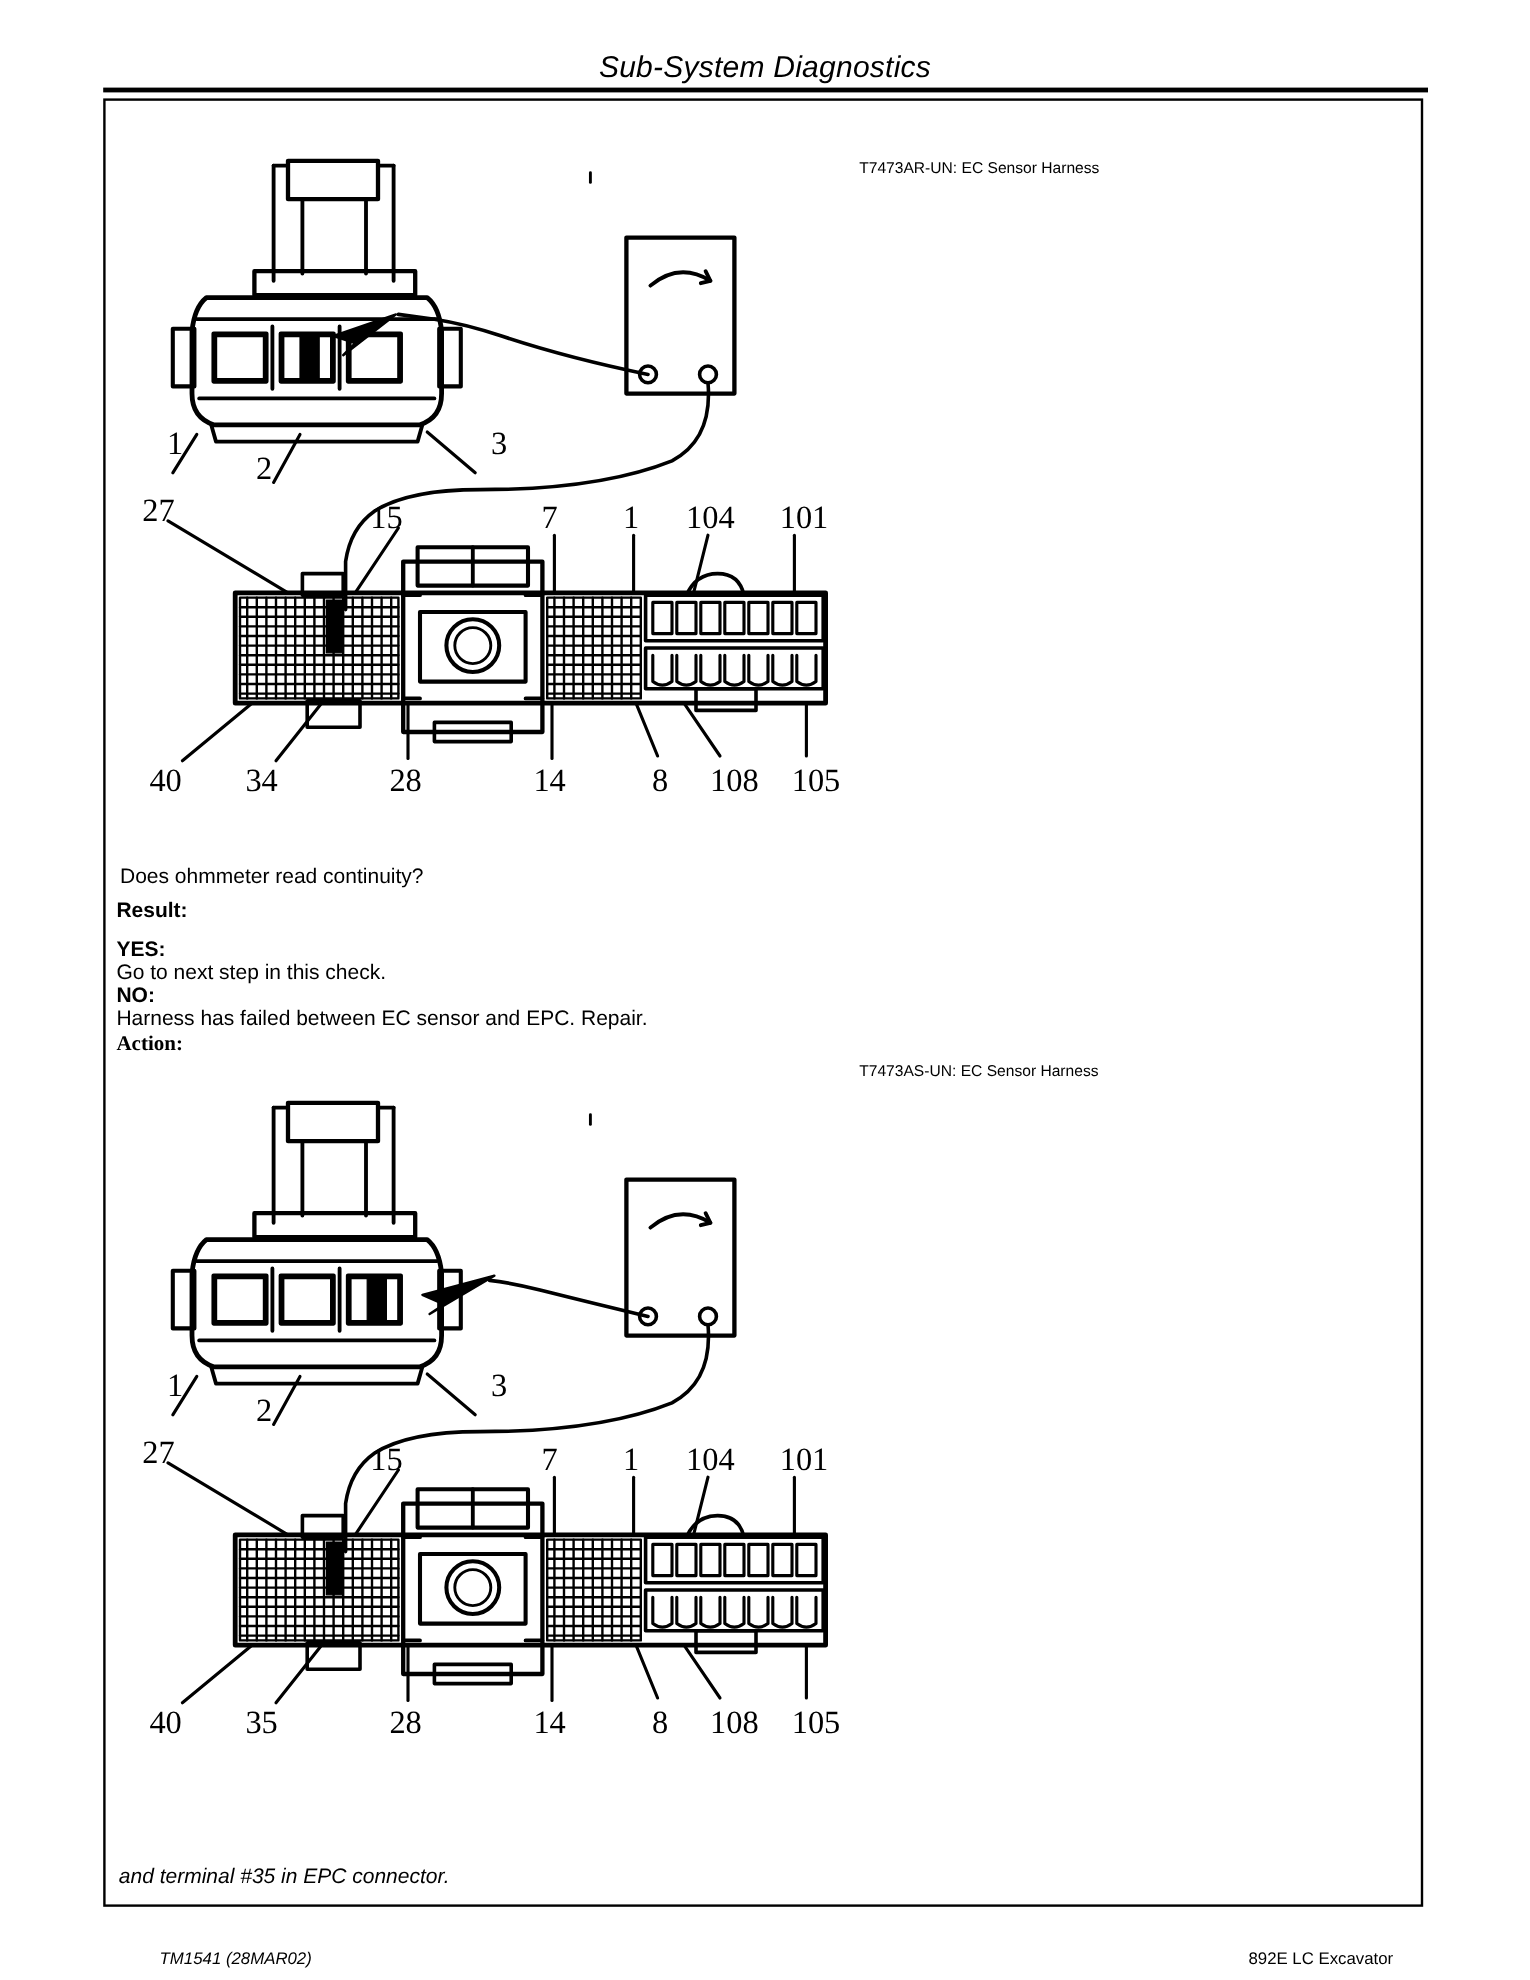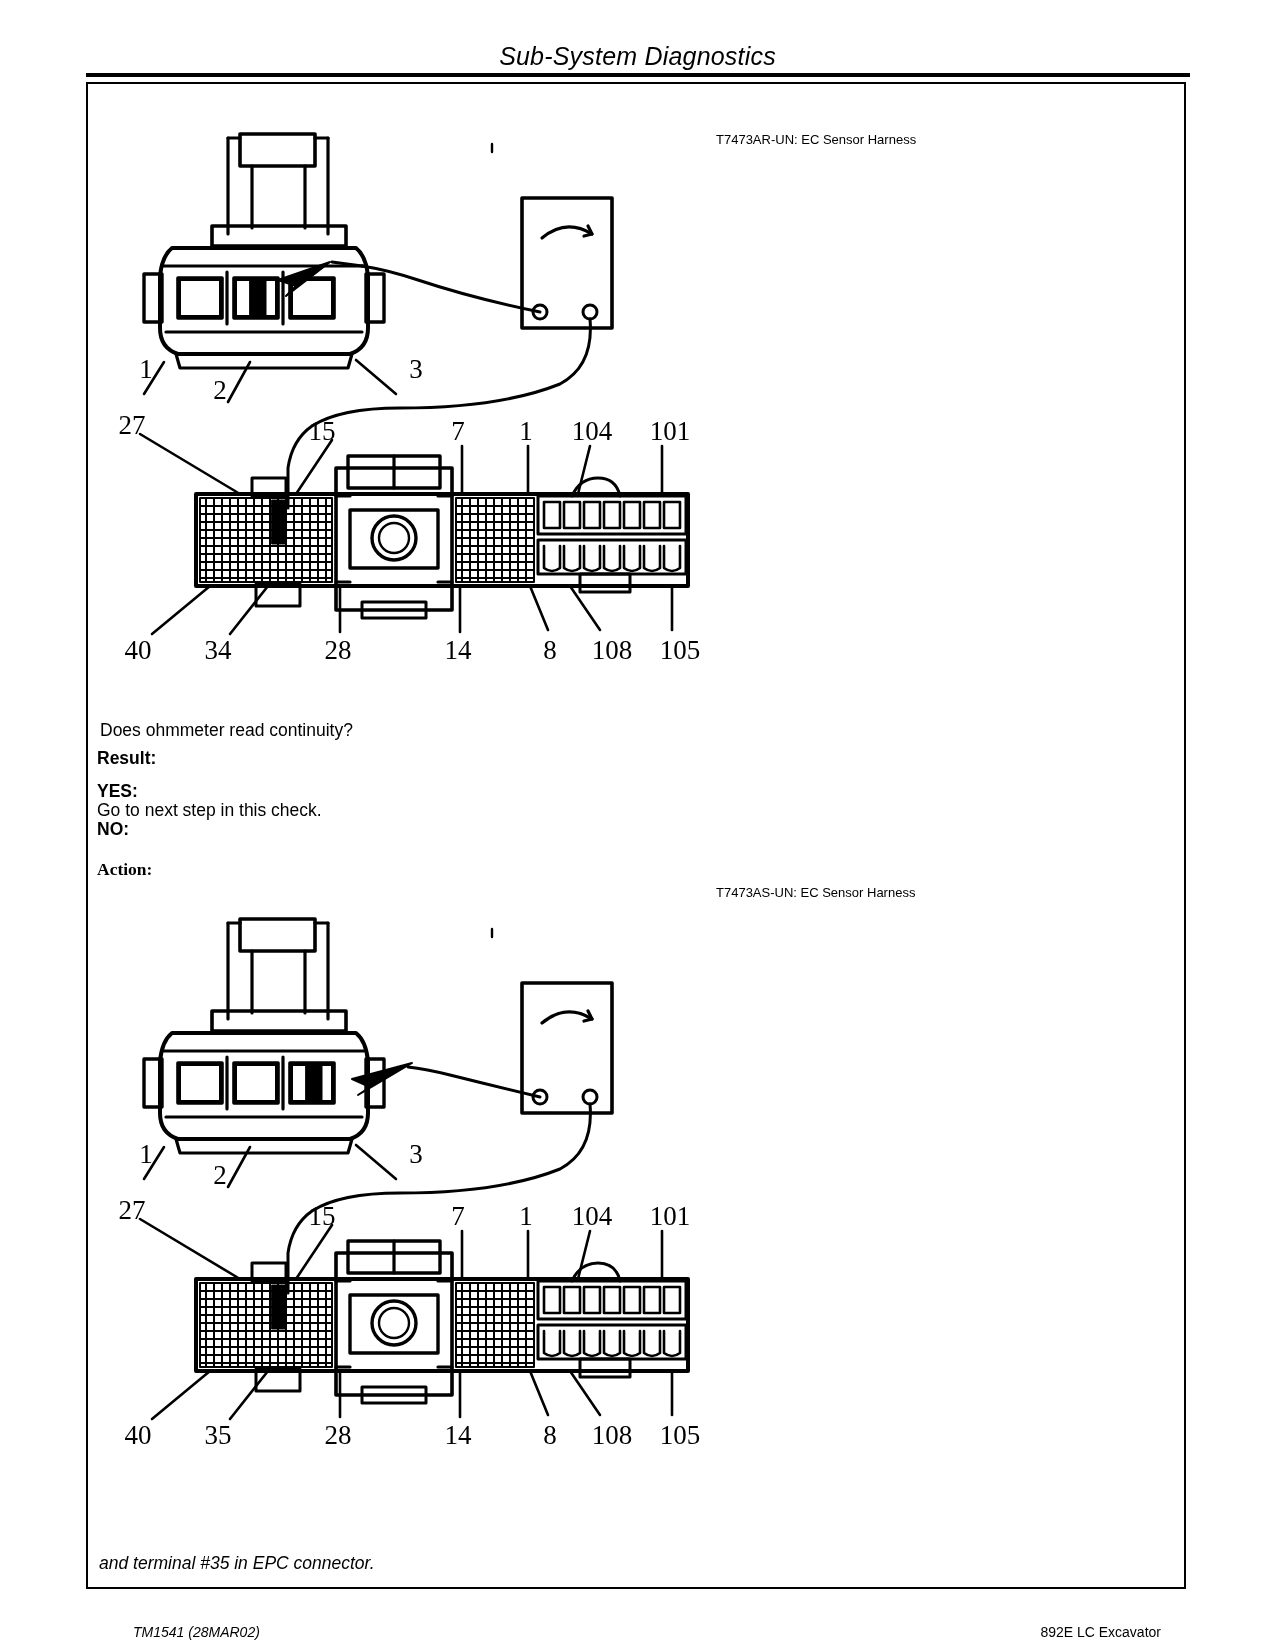--- a/index.html
+++ b/index.html
@@ -299,20 +299,21 @@
       <text class="callout" x="512" y="543" text-anchor="middle">108</text>
       <text class="callout" x="580" y="543" text-anchor="middle">105</text>
     </svg>
   </div>
 
   <div class="body-text" id="txt-question-1">Does ohmmeter read continuity?</div>
   <div class="body-text bold" id="txt-result-label">Result:</div>
   <div class="body-text bold" id="txt-yes-label">YES:</div>
   <div class="body-text" id="txt-yes-answer">Go to next step in this check.</div>
   <div class="body-text bold" id="txt-no-label">NO:</div>
+  <div class="body-text" id="txt-no-answer">Harness has failed between EC sensor and EPC. Repair.</div>
   <div class="body-text bold" id="txt-action-label">Action:</div>
 
   <div class="fig-caption" id="caption-2">T7473AS-UN: EC Sensor Harness</div>
 
   <div class="figure" id="figure-2">
     <svg class="fig-svg" width="620" height="560" viewBox="0 0 620 560" xmlns="http://www.w3.org/2000/svg">
       <g fill="none" stroke="#000" stroke-width="3.2" stroke-linejoin="round" stroke-linecap="round">
 
         <rect x="140" y="18" width="75" height="32" stroke-width="3.6"></rect>
         <path d="M128 22 L128 118 M152 50 L152 112 M205 50 L205 112 M228 22 L228 118"></path>

